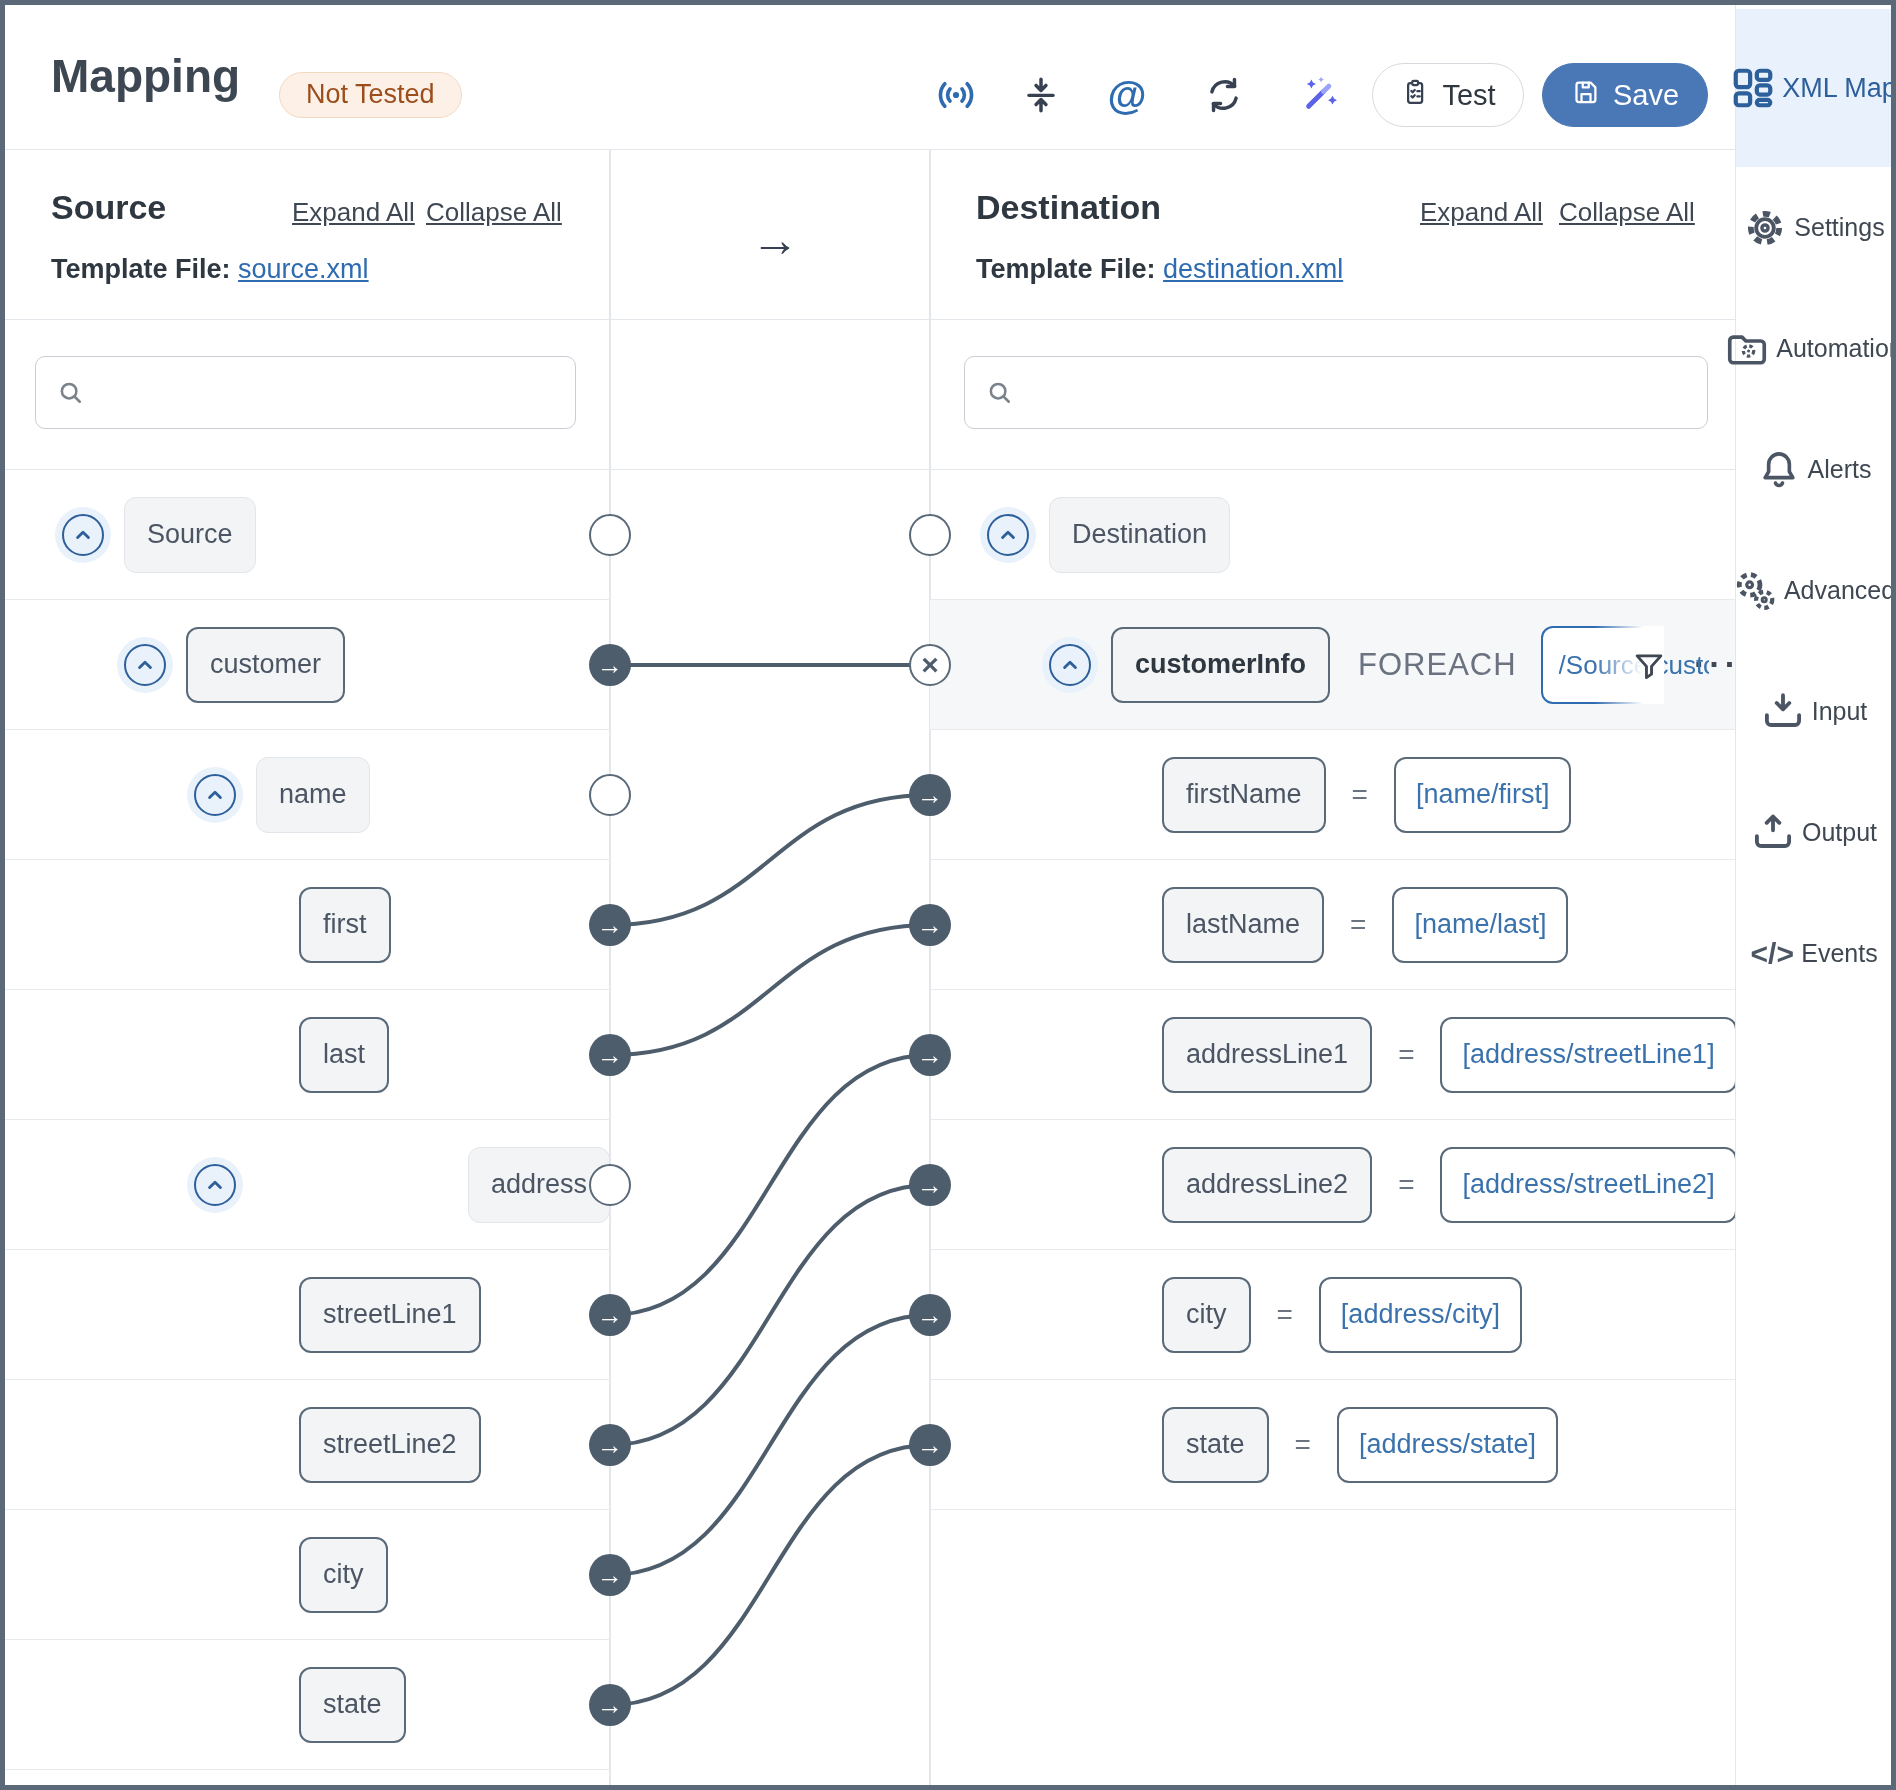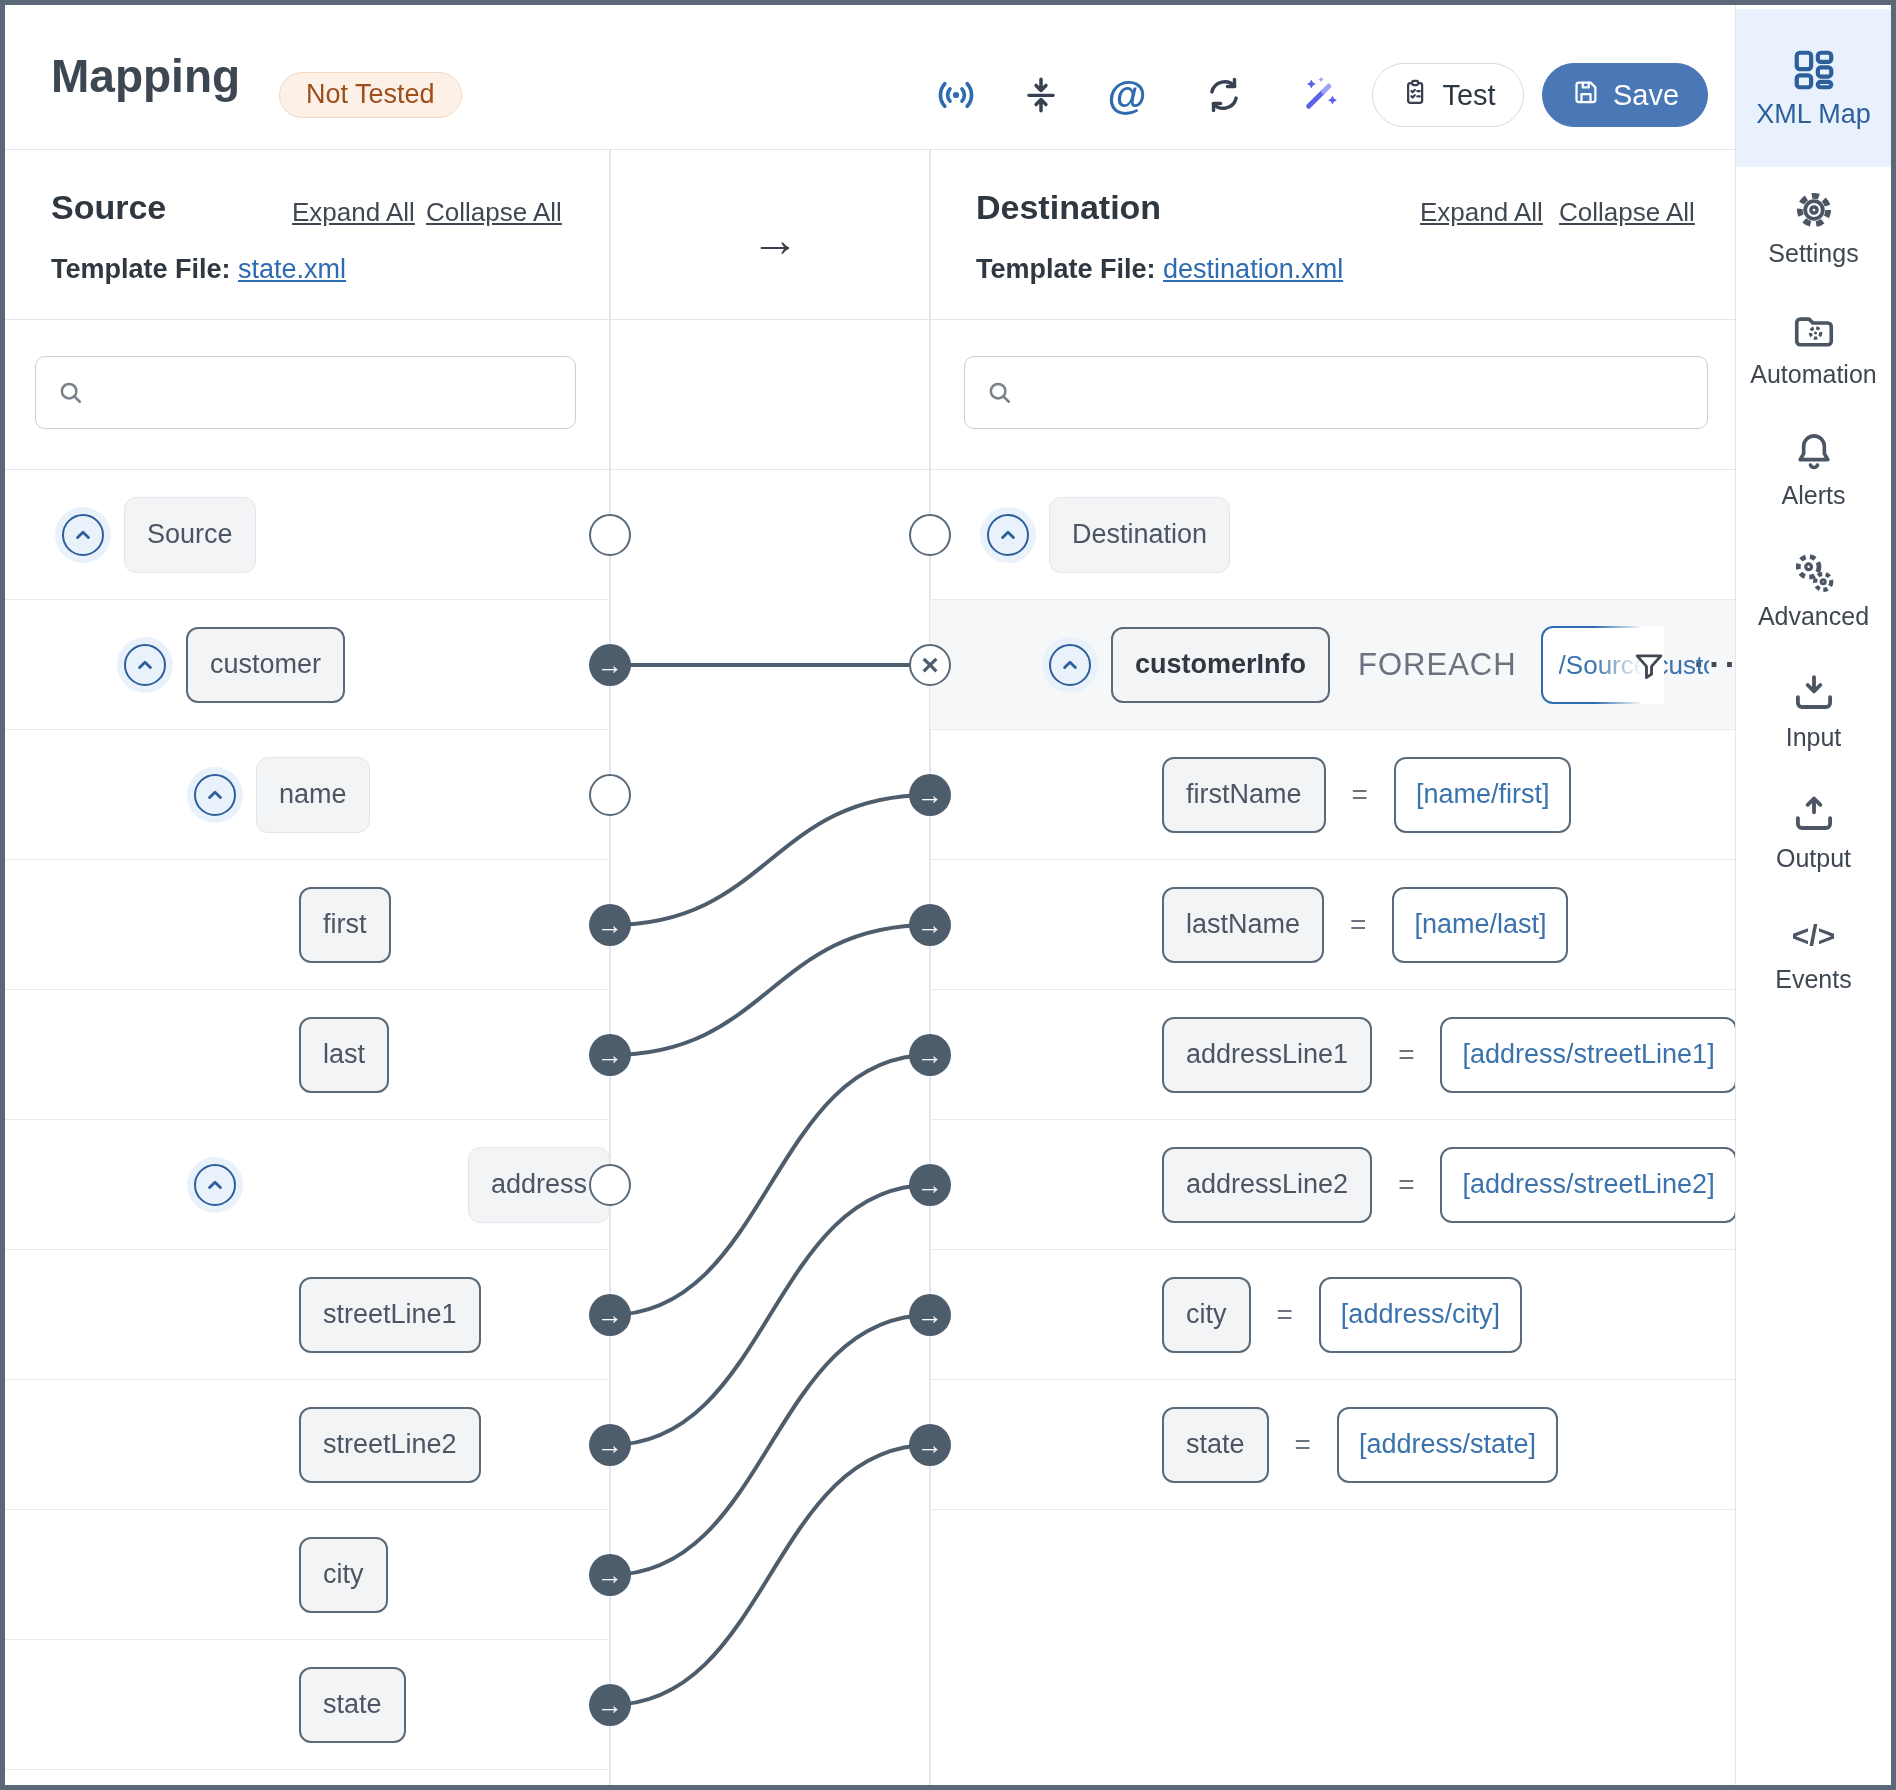--- a/index.html
+++ b/index.html
@@ -86,21 +86,21 @@
   .port { position:absolute; width:42px; height:42px; border-radius:50%;
           transform:translate(-50%,-50%); display:flex; align-items:center; justify-content:center;
           cursor:pointer; font-size:26px; }
   .port.arrow { background:#4e5d6c; color:#fff; }
   .port.empty { background:#fff; border:2.5px solid #5a6a79; }
   .port.x { background:#fff; border:2.5px solid #5a6a79; color:#4e5d6c; font-size:30px; font-weight:bold; }
 
   
   .sidebar { position:absolute; right:0; top:0; width:156px; bottom:0; background:#fff;
              border-left:1.5px solid #e3e6ea; display:flex; flex-direction:column; align-items:stretch; padding-top:4px; }
-  .side-item { height:121px; display:flex; flex-direction:column; align-items:center;
+  .side-item { height:121px; display:flex; flex-direction:row; align-items:center;
                justify-content:center; gap:6px; cursor:pointer; }
   .side-item.active { height:158px; background:#e9f2fc; }
   .side-item .icn { width:46px; height:46px; display:flex; align-items:center; justify-content:center; }
   .side-item .icn svg { width:46px; height:46px; }
   .side-label { font-size:25px; color:#3f4852; white-space:nowrap; }
   .side-item.active .side-label { color:#2d5f9b; font-size:27px; }
   .code-glyph { font-size:30px; font-weight:bold; color:#4b5563; }
 </style>
 </head>
 <body>
@@ -164,21 +164,21 @@
       <span>Save</span>
     </button>
   </header>
 
   <div class="panel-headers">
     <div class="panel-title" style="left:46px">Source</div>
     <a class="tree-link" style="left:287px">Expand All</a>
     <a class="tree-link" style="left:421px">Collapse All</a>
     <div class="tmpl-line" style="left:46px">
       <span>Template File:</span>
-      <a>state.xml</a>
+      <a>source.xml</a>
     </div>
 
     <div class="mid-arrow">→</div>
 
     <div class="panel-title" style="left:971px">Destination</div>
     <a class="tree-link" style="left:1415px">Expand All</a>
     <a class="tree-link" style="left:1554px">Collapse All</a>
     <div class="tmpl-line" style="left:971px">
       <span>Template File:</span>
       <a>destination.xml</a>

